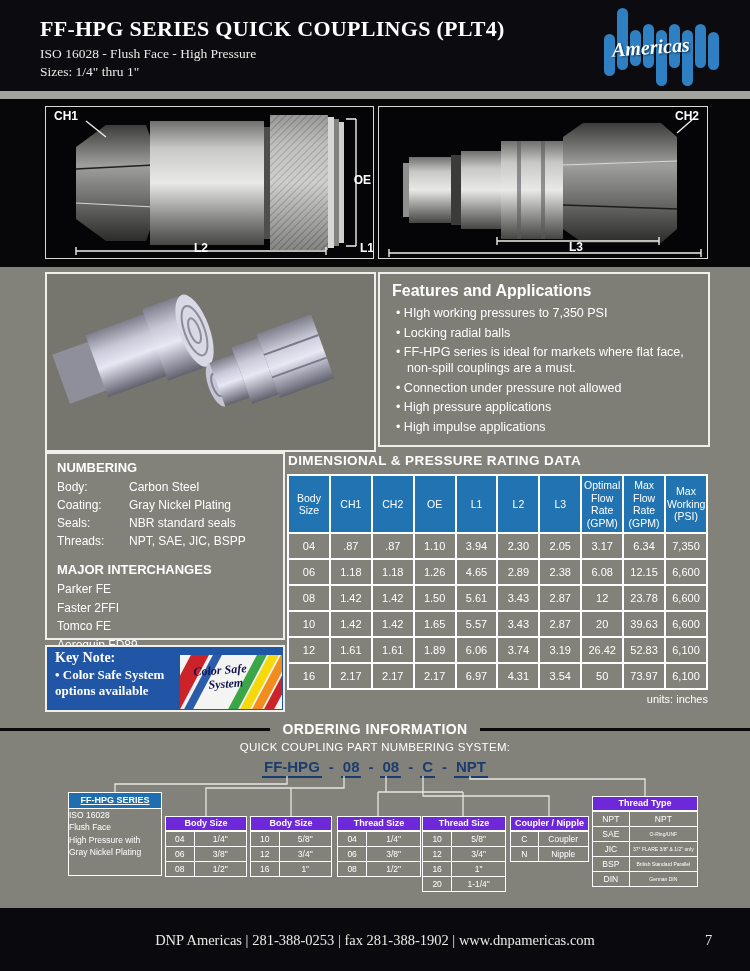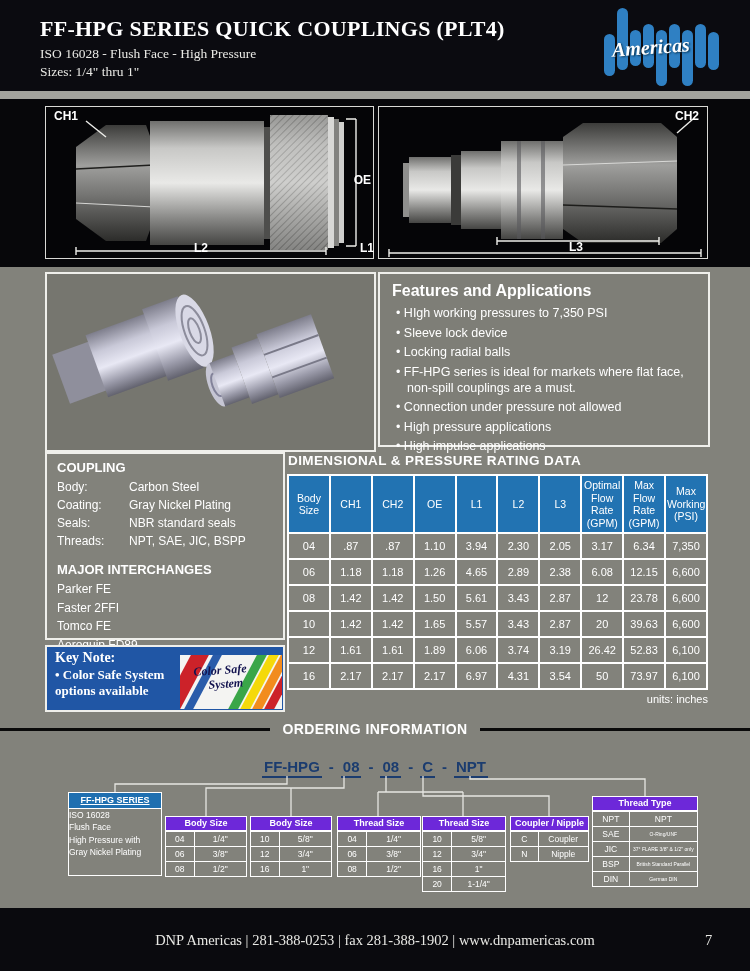--- a/index.html
+++ b/index.html
@@ -204,31 +204,30 @@
         <line x1="-18" y1="-12" x2="40" y2="-12" stroke="#797988" stroke-width="2"></line>
         <line x1="-18" y1="12" x2="40" y2="12" stroke="#797988" stroke-width="2"></line>
       </g>
     </svg>
   </div>
 
   <div class="fbox">
     <h3>Features and Applications</h3>
     <div>
         <div class="feat">• HIgh working pressures to 7,350 PSI</div>
-        <div class="feat">• Sleeve lock device</div>
         <div class="feat">• Locking radial balls</div>
         <div class="feat">• FF-HPG series is ideal for markets where flat face, non-spill couplings are a must.</div>
         <div class="feat">• Connection under pressure not allowed</div>
         <div class="feat">• High pressure applications</div>
         <div class="feat">• High impulse applications</div>
       </div>
   </div>
 
   <div class="mbox">
-    <div class="mt">COUPLING</div>
+    <div class="mt">NUMBERING</div>
     <div>
         <div class="mrow">
           <span class="ml">Body:</span>
           <span class="mv">Carbon Steel</span>
         </div>
         <div class="mrow">
           <span class="ml">Coating:</span>
           <span class="mv">Gray Nickel Plating</span>
         </div>
         <div class="mrow">
@@ -377,20 +376,21 @@
         </tr>
       </tbody>
   </table>
   <div class="units">units: inches</div>
 
   <div class="ord-row">
     <div class="ord-rule"></div>
     <div class="ord-title">ORDERING INFORMATION</div>
     <div class="ord-rule"></div>
   </div>
+  <div class="ord-sub">QUICK COUPLING PART NUMBERING SYSTEM:</div>
   <div class="part">
       <span class="seg">FF-HPG</span>
       <span class="sep">-</span>
       <span class="seg">08</span>
       <span class="sep">-</span>
       <span class="seg">08</span>
       <span class="sep">-</span>
       <span class="seg">C</span>
       <span class="sep">-</span>
       <span class="seg">NPT</span>

